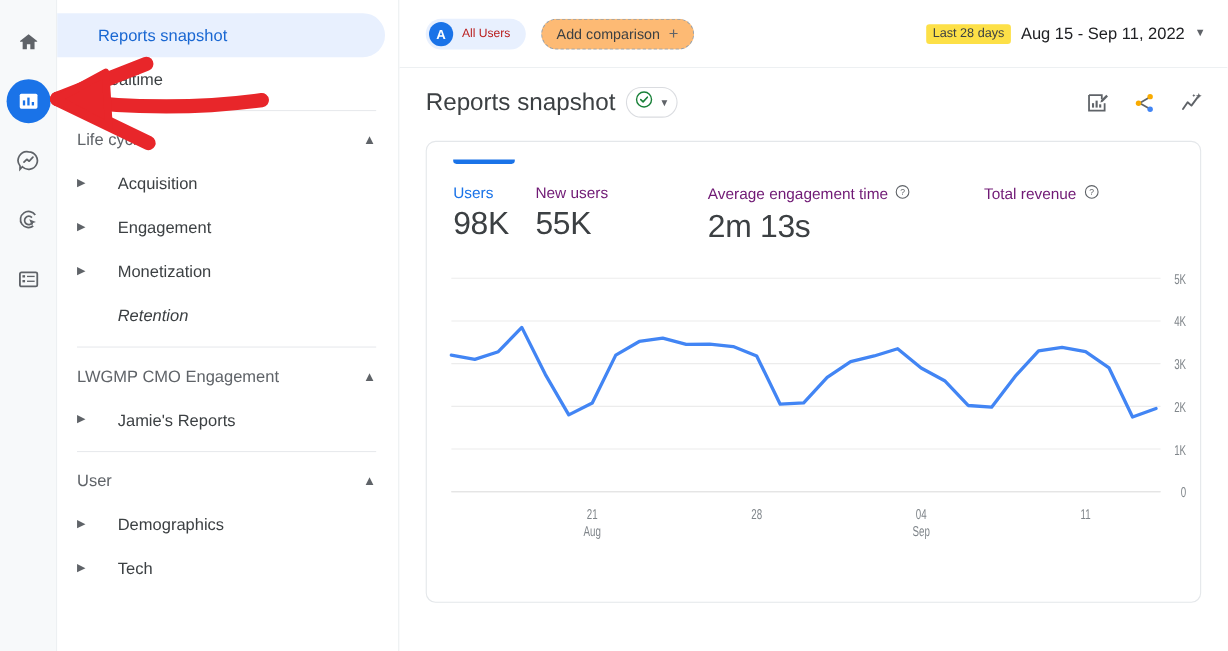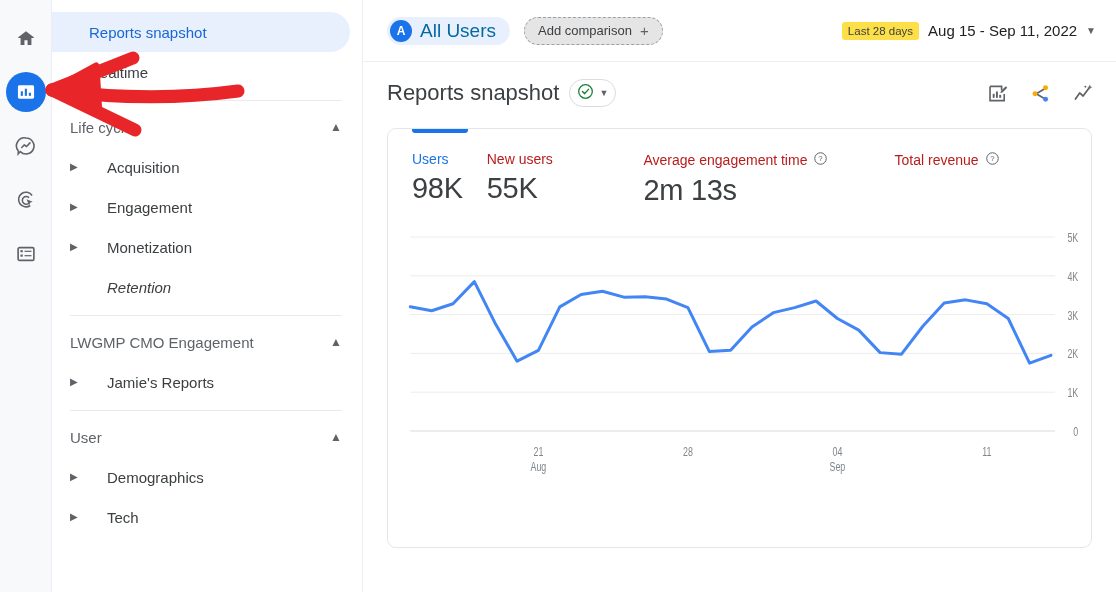--- a/index.html
+++ b/index.html
@@ -75,27 +75,27 @@
     display: flex; align-items: center; gap: 8px;
     background: #e8f0fe; border-radius: 16px;
     height: 28px; padding: 0 14px 0 3px; cursor: pointer;
   }
   .chip-avatar {
     width: 22px; height: 22px; border-radius: 50%;
     background: #1a73e8; color: #fff;
     font-size: 12px; font-weight: bold;
     display: flex; align-items: center; justify-content: center;
   }
-  .chip-allusers .txt { font-size: 19px; color: #0369a1; }
+  .chip-allusers .txt { font-size: 11px; color: #b91c1c; }
   .chip-add {
     margin-left: 14px;
     display: flex; align-items: center; gap: 8px;
     height: 28px; padding: 0 13px;
     border: 1px dashed #9aa0a6; border-radius: 16px;
-    font-size: 13px; color: #3c4043; cursor: pointer; background: #e5e5e5;
+    font-size: 13px; color: #3c4043; cursor: pointer; background: #fdba74;
   }
   .chip-add .plus { font-size: 15px; color: #5f6368; line-height: 1; }
   .daterange { margin-left: auto; display: flex; align-items: center; gap: 9px; cursor: pointer; }
   .badge-28 {
     background: #fde047; color: #3c4043;
     font-size: 11.5px; padding: 3px 6px; border-radius: 3px;
   }
   .daterange .dates { font-size: 15px; color: #202124; }
   .daterange .chev { font-size: 10px; color: #5f6368; }
 
@@ -111,34 +111,34 @@
     height: 28px; padding: 0 7px 0 6px; cursor: pointer; background: #fff;
   }
   .title-pill .chev { font-size: 9px; color: #5f6368; }
   .title-actions { margin-left: auto; display: flex; align-items: center; gap: 17px; }
   .act { width: 26px; height: 26px; display: flex; align-items: center; justify-content: center; cursor: pointer; }
 
   
   .card-wrap { flex: 1; padding: 4px 24px 0 24px; background: #ffffff; min-height: 0; overflow: hidden; }
   .card {
     background: #fff; border: 1px solid #e4e7ea; border-radius: 9px;
-    height: 420px; padding: 0 10px; position: relative;
+    height: 420px; padding: 16px 10px; position: relative;
   }
   .metrics { display: flex; padding: 22px 14px 0 14px; gap: 0; }
   .metric { position: relative; }
   .metric.m0 { width: 78px; }
   .metric.m1 { width: 126px; }
   .metric.m2 { width: 262px; margin-left: 36px; }
   .metric.m3 { width: 180px; }
   .metric .indicator {
     position: absolute; top: -22px; left: 0; width: 56px; height: 4px;
     background: #1a73e8; border-radius: 0 0 3px 3px;
   }
   .metric .mlabel {
-    font-size: 14px; color: #b91c1c; display: flex; align-items: center; gap: 6px; white-space: nowrap;
+    font-size: 14px; color: #701a75; display: flex; align-items: center; gap: 6px; white-space: nowrap;
   }
   .metric.m0 .mlabel { color: #1a73e8; }
   .metric .mvalue { font-size: 29px; color: #3c4043; margin-top: 5px; font-weight: 400; letter-spacing: -0.3px; }
 
   .chart-area { position: relative; height: 260px; margin-top: 16px; }
   .chart-svg { display: block; width: 100%; height: 100%; }
 
   
   .annot { position: absolute; left: 0; top: 0; width: 1116px; height: 592px; pointer-events: none; z-index: 50; }
 </style>

